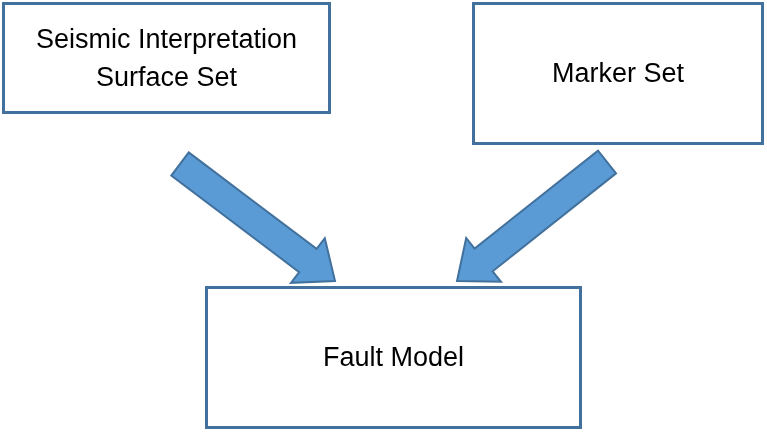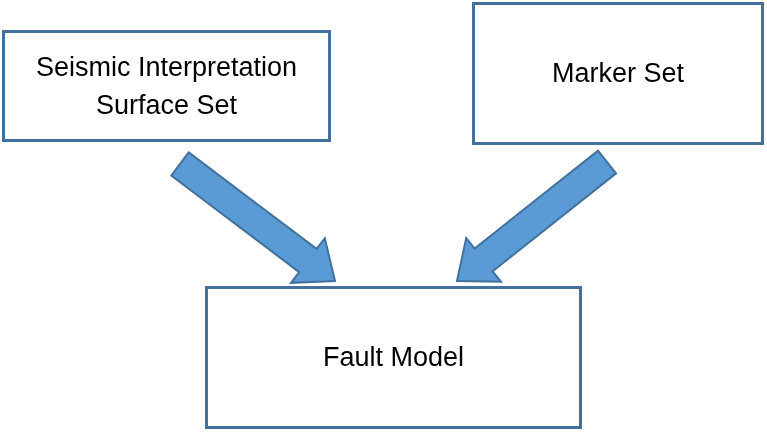--- a/index.html
+++ b/index.html
@@ -22,21 +22,21 @@
     background: #ffffff;
     display: flex;
     align-items: center;
     justify-content: center;
     text-align: center;
     font-size: 27px;
     line-height: 1.42;
     color: #000000;
     padding: 0 8px;
   }
-  .node-seismic { left: 2px;   top: 2px;   width: 329px; height: 112px; margin-top: 28px; }
+  .node-seismic { left: 2px;   top: 2px;   width: 329px; height: 112px; }
   .node-marker  { left: 472px; top: 2px;   width: 292px; height: 143px; }
   .node-fault   { left: 205px; top: 286px; width: 377px; height: 143px; }
   .arrow-layer {
     position: absolute;
     left: 0; top: 0;
     width: 767px;
     height: 433px;
     pointer-events: none;
   }
 </style>

